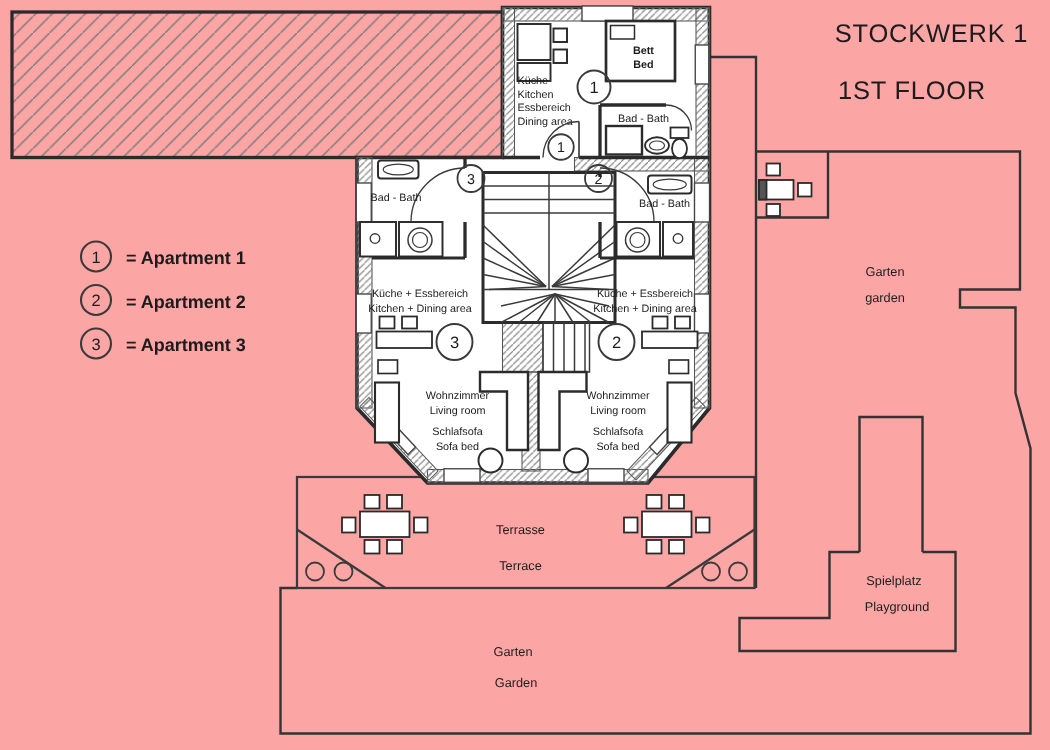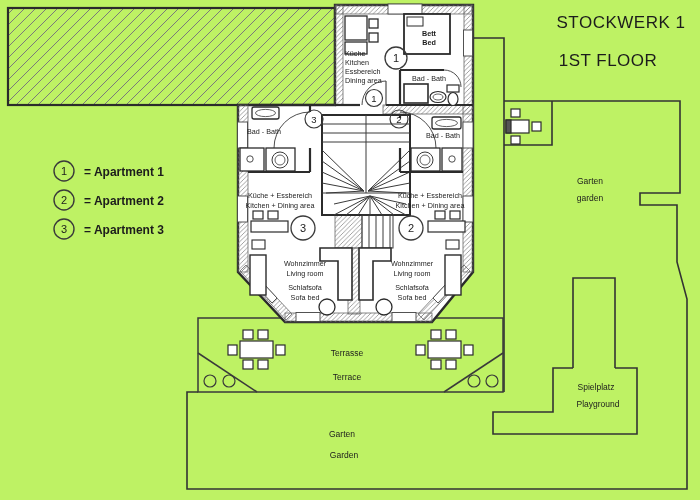--- a/index.html
+++ b/index.html
@@ -1,17 +1,17 @@
 <!DOCTYPE html>
 <html><head>
 <meta charset="utf-8">
 <style>
   html,body{margin:0;padding:0;background:#fff;}
   body{font-family:"Liberation Sans","DejaVu Sans",sans-serif;}
-  .plan-wrap{width:700px;height:500px;position:relative;background:#bef264;overflow:hidden;}
+  .plan-wrap{width:700px;height:500px;position:relative;background:#fca5a5;overflow:hidden;}
   svg text{fill:#1c1c1c;}
   .room-label{font-size:7.2px;}
   .room-label-b{font-size:7.2px;font-weight:bold;}
   .area-label{font-size:8.5px;}
   .apt-num{font-size:11px;}
   .apt-num-sm{font-size:9.5px;}
   .legend-num{font-size:11px;}
   .legend-label{font-size:12px;font-weight:bold;}
   .title-text{font-size:17px;letter-spacing:.5px;}
   .wall{stroke:#2b2b2b;fill:none;}

